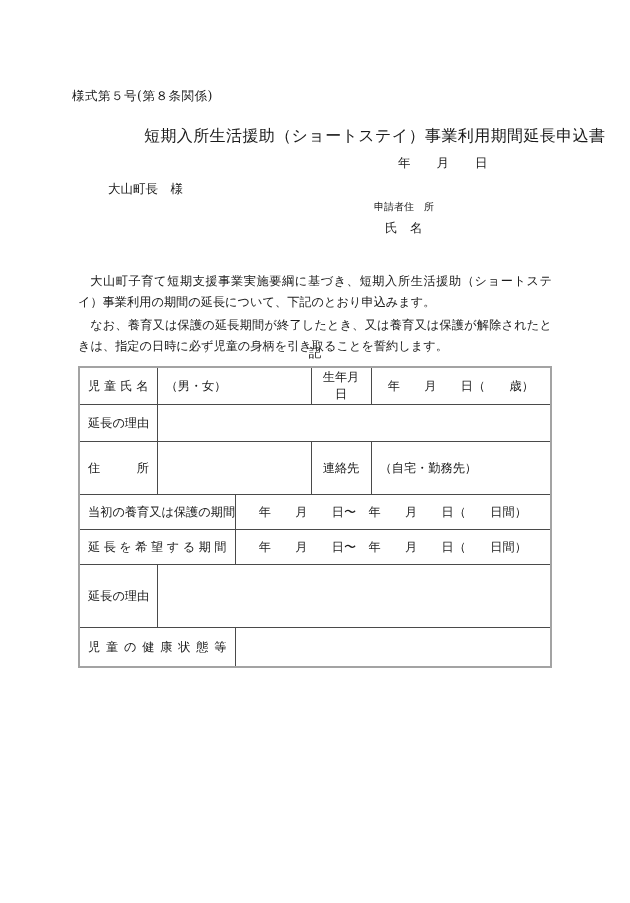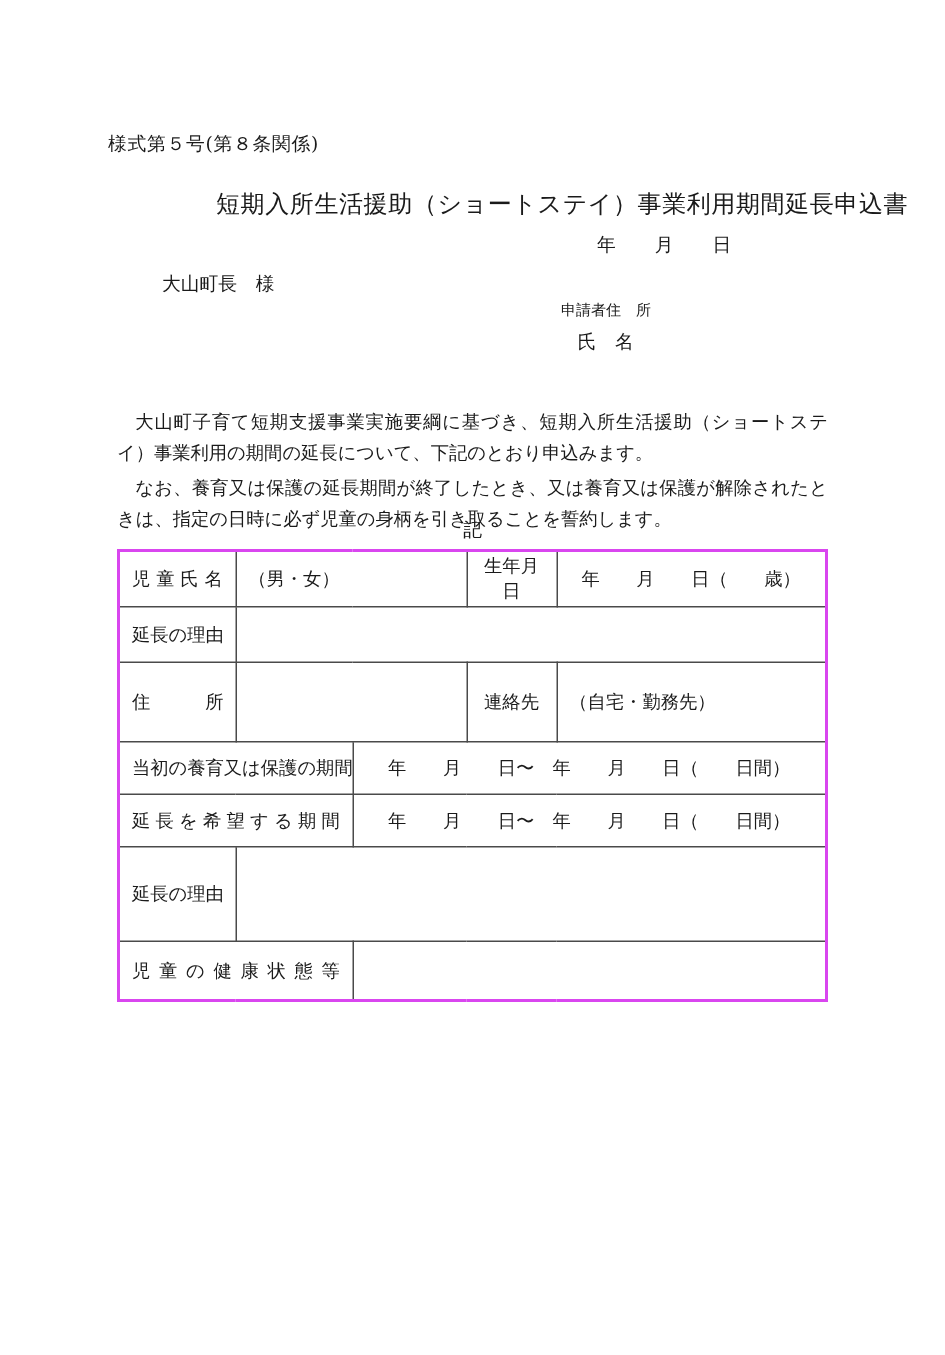--- a/index.html
+++ b/index.html
@@ -95,21 +95,21 @@
   }
 
   
   .form-table {
     position: absolute;
     left: 78px;
     top: 366px;
     width: 472px;
     border-collapse: collapse;
     table-layout: fixed;
-    border: 2px solid #d946ef;
+    border: 2px solid #a3a3a3;
     font-size: 12.2px;
   }
   .form-table td {
     border: 1px solid #4a4a4a;
     padding: 0 8px;
     vertical-align: middle;
     background: #fff;
   }
   .lbl {
     text-align: center;

